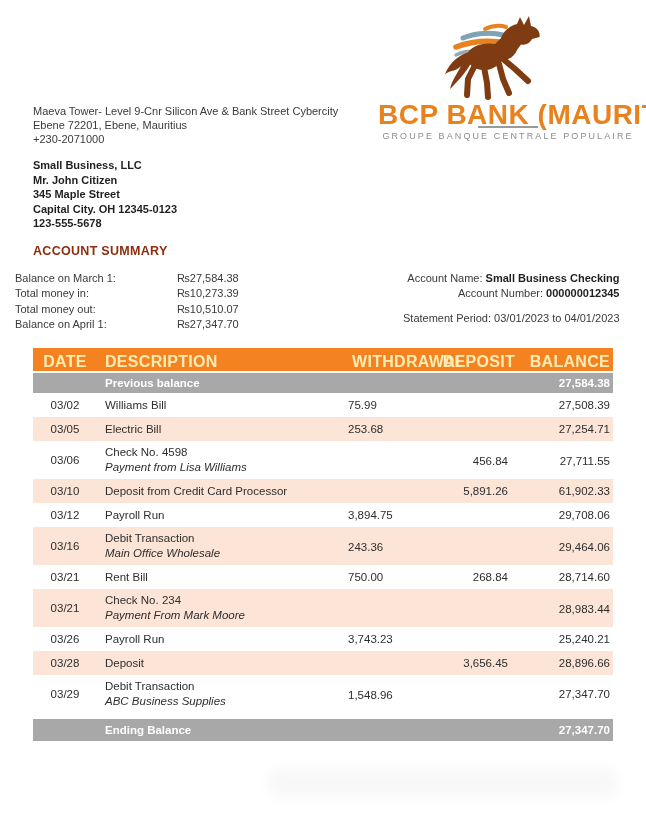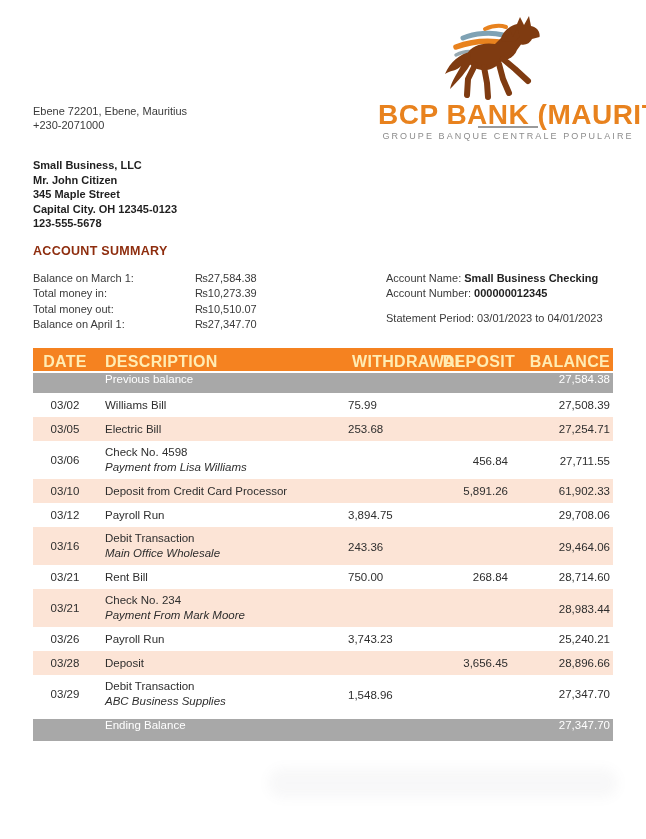--- a/index.html
+++ b/index.html
@@ -17,31 +17,31 @@
   .bank-divider{position:absolute;left:478px;top:126px;width:60px;height:2px;background:#9a9a9a;}
   .bank-tagline{
     position:absolute;left:372px;top:131px;width:272px;text-align:center;
     font-size:9px;letter-spacing:2.1px;color:#8c8c8c;white-space:nowrap;
   }
   
   .bank-address{position:absolute;left:33px;top:104px;font-size:11px;line-height:14px;color:#3a3a3a;}
   .customer-block{position:absolute;left:33px;top:158px;font-size:11px;line-height:14.6px;font-weight:bold;color:#1f1f1f;}
   
   .summary-title{position:absolute;left:33px;top:244px;font-size:12.5px;font-weight:bold;letter-spacing:.3px;color:var(--rust);}
-  .summary-table{position:absolute;left:33px;top:271px;font-size:11px;line-height:15.4px;color:#3a3a3a;}
+  .summary-table{position:absolute;left:15px;top:271px;font-size:11px;line-height:15.4px;color:#3a3a3a;}
   .summary-row .s-label{display:inline-block;width:162px;}
   
-  .account-info{position:absolute;left:386px;top:271px;font-size:11px;line-height:15px;color:#3a3a3a;}
+  .account-info{position:absolute;left:403px;top:271px;font-size:11px;line-height:15px;color:#3a3a3a;text-align:right;}
   .account-info .period{margin-top:10px;}
   .account-info b{color:#1f1f1f;}
   
   .txn-table{position:absolute;left:33px;top:348px;width:580px;font-size:11.5px;}
   .t-header{display:flex;height:23px;background:var(--orange);color:var(--header_text);
     font-size:16px;font-weight:bold;letter-spacing:.3px;align-items:flex-end;}
-  .t-band{display:flex;height:20px;background:var(--band_gray);color:#ffffff;font-weight:normal;align-items:flex-start;}
+  .t-band{display:flex;height:20px;background:var(--band_gray);color:#ffffff;font-weight:bold;align-items:center;}
   .t-band.prev{margin-top:2px;}
   .t-band.end{margin-top:6px;height:22px;}
   .t-band .b-label{width:312px;padding-left:72px;box-sizing:border-box;}
   .t-band .b-value{width:268px;text-align:right;padding-right:3px;box-sizing:border-box;}
   .h-date{width:64px;text-align:center;}
   .h-desc{width:248px;padding-left:8px;box-sizing:border-box;}
   .h-wd{width:87px;padding-left:7px;box-sizing:border-box;}
   .h-dep{width:86px;text-align:right;padding-right:3px;box-sizing:border-box;}
   .h-bal{width:95px;text-align:right;padding-right:3px;box-sizing:border-box;}
   .t-row{display:flex;min-height:24px;background:#fff;}
@@ -82,20 +82,21 @@
         <path d="M62,56 L66,71 L72,85"></path>
         <path d="M66,51 L78,61 L91,73"></path>
       </g>
     </g>
   </svg>
   <div class="bank-name">BCP BANK (MAURITIUS)</div>
   <div class="bank-divider"></div>
   <div class="bank-tagline">GROUPE BANQUE CENTRALE POPULAIRE</div>
 
   <div class="bank-address">
+    <div>Maeva Tower- Level 9-Cnr Silicon Ave &amp; Bank Street Cybercity</div>
     <div>Ebene 72201, Ebene, Mauritius</div>
     <div>+230-2071000</div>
   </div>
 
   <div class="customer-block">
     <div>Small Business, LLC</div>
     <div>Mr. John Citizen</div>
     <div>345 Maple Street</div>
     <div>Capital City. OH 12345-0123</div>
     <div>123-555-5678</div>

